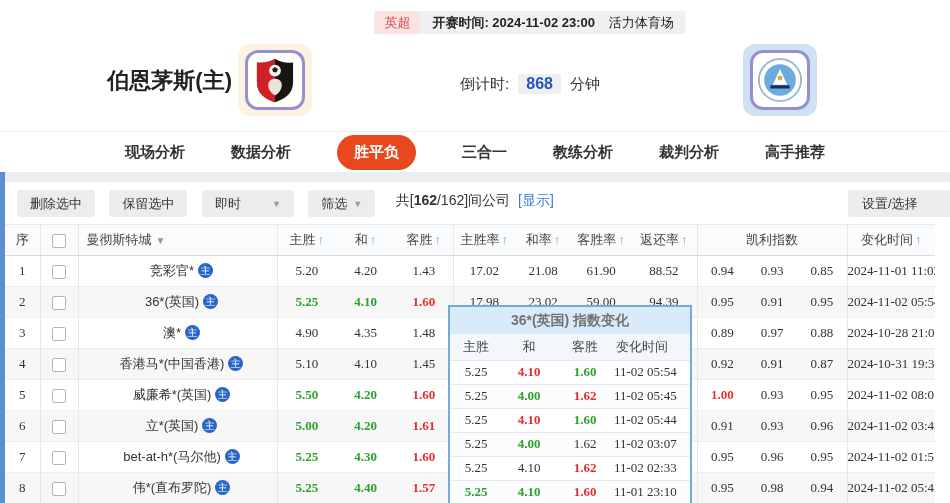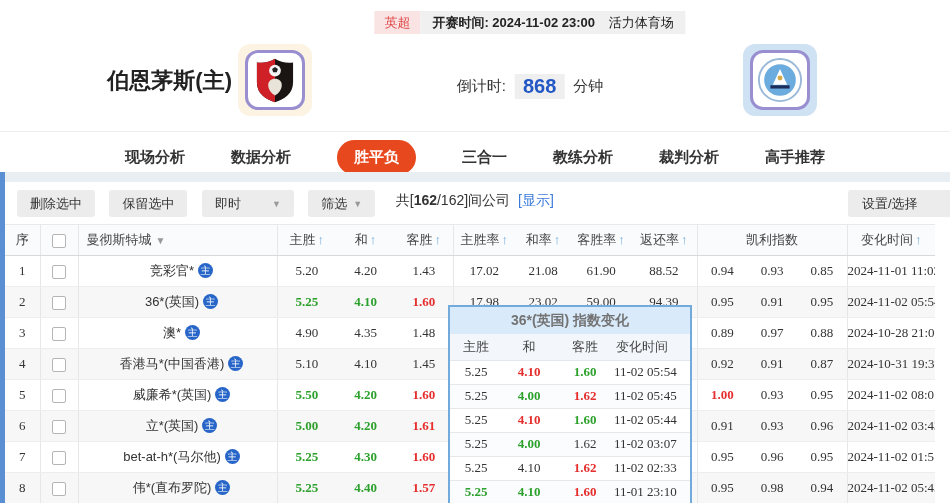--- a/index.html
+++ b/index.html
@@ -20,25 +20,25 @@
   .away-name { left:822px; }
   .badge-box { position:absolute; top:44px; width:74px; height:72px; border-radius:12px;
                display:flex; align-items:center; justify-content:center; }
   .home-badge-box { left:238px; background:#fcf3e2; }
   .away-badge-box { left:743px; background:#cfe2f4; }
   .badge-inner { width:60px; height:60px; background:#fff; border:3px solid #998fd0; border-radius:13px;
                  display:flex; align-items:center; justify-content:center; }
 
   .countdown { position:absolute; top:74px; left:530px; transform:translateX(-50%);
                display:flex; align-items:center; gap:9px; font-size:15px; color:#333; white-space:nowrap; }
-  .count-box { background:#efefef; padding:1px 8px; color:#2257c6; font-weight:bold; font-size:20px;
+  .count-box { background:#efefef; padding:1px 8px; color:#2257c6; font-weight:bold; font-size:16px;
                font-family:"Liberation Sans", sans-serif; }
 
   
-  .tabs { position:absolute; top:131px; left:0; right:0; height:51px; background:#fff;
+  .tabs { position:absolute; top:131px; left:0; right:0; height:41px; background:#fff;
           border-top:1px solid #ededed; display:flex; align-items:center; justify-content:center; gap:46px; }
   .tab { font-size:15px; font-weight:bold; color:#333; cursor:pointer; white-space:nowrap; }
   .tab.active { background:#e8481d; color:#fff; padding:8px 17px; border-radius:18px; }
 
   
   .band { position:absolute; top:172px; left:0; right:0; height:10px; background:#e9eef3; }
   .left-strip { position:absolute; top:172px; left:0; width:5px; bottom:0; background:#5a8fd3; }
   .panel { position:absolute; top:182px; left:5px; width:930px; bottom:0; background:#fff; }
 
   .toolbar { position:relative; height:42px; padding:8px 12px; }

